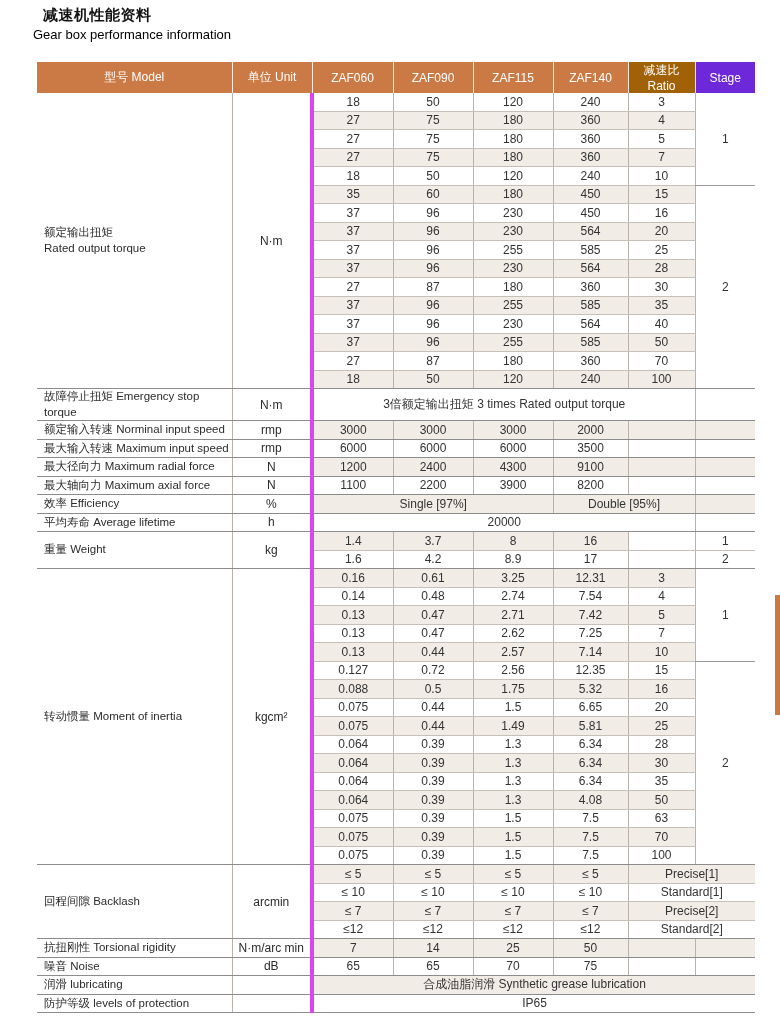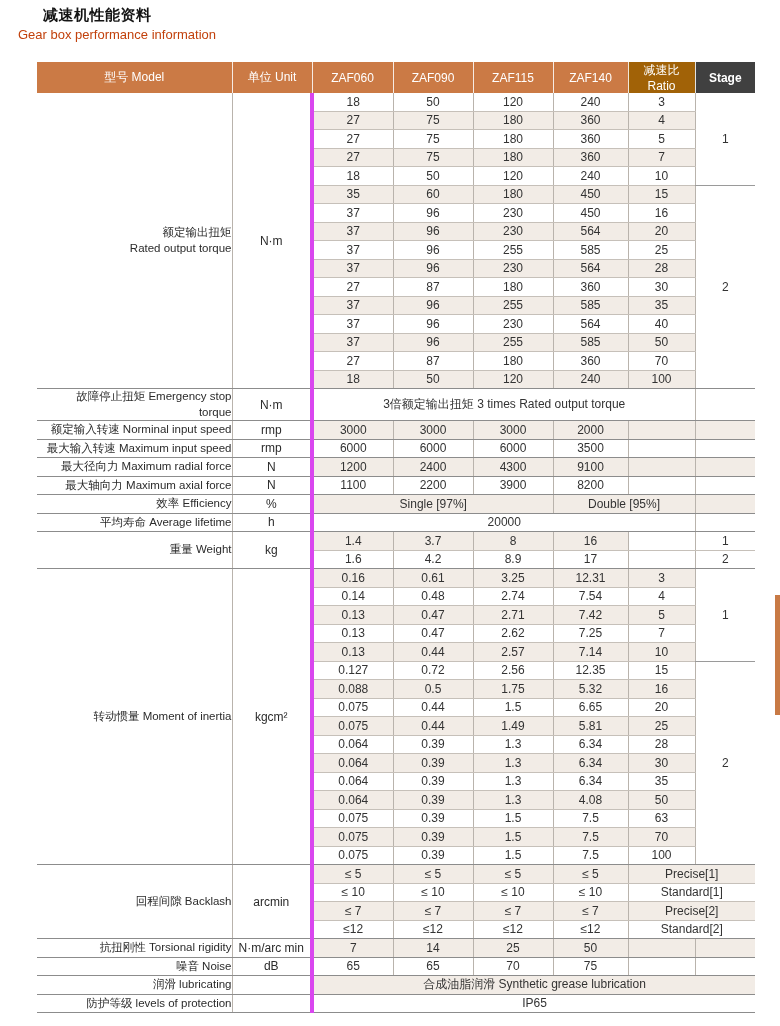--- a/index.html
+++ b/index.html
@@ -6,22 +6,22 @@
   body {
     width:780px; height:1026px; position:relative; background:#ffffff;
     font-family:"Liberation Sans","DejaVu Sans",sans-serif; color:#222;
     overflow:hidden;
   }
   .page-title {
     position:absolute; left:43px; top:6px;
     font-size:15px; font-weight:bold; color:#141414; letter-spacing:.5px;
   }
   .page-subtitle {
-    position:absolute; left:18px; top:27px;
-    font-size:13px; color:#c2410c;
+    position:absolute; left:33px; top:27px;
+    font-size:13px; color:#000000;
   }
   table.perf-table {
     position:absolute; left:37px; top:62px; width:718px;
     border-collapse:collapse; table-layout:fixed;
   }
   .perf-table th {
     height:26px; font-size:12px; font-weight:normal; color:#ffffff;
     text-align:center; padding:0; vertical-align:middle;
     border-right:1px solid rgba(255,255,255,.85);
   }
@@ -35,21 +35,21 @@
     border-bottom:1px solid #c6c0b9;
   }
   td.alt { background:#f2ece6; }
   td.col-last { border-right:none; }
   td.sec-end { border-bottom:1px solid #8c8c8c !important; }
   td.stage-merged {
     background:#fff; border-right:none;
     border-bottom:1px solid #9a9a9a;
   }
   td.label-cell {
-    text-align:right; padding-left:7px; font-size:11.5px; color:#2b2b2b;
+    text-align:left; padding-left:7px; font-size:11.5px; color:#2b2b2b;
     border-right:1px solid #b9b3ac; border-bottom:1px solid #8c8c8c;
     background:#fff; line-height:1.35;
   }
   td.unit-cell {
     font-size:12px; color:#2b2b2b;
     border-right:4px solid #d946ef; border-bottom:1px solid #8c8c8c;
     background:#fff;
   }
   .side-tab {
     position:absolute; right:0; top:595px; width:5px; height:120px;
@@ -74,21 +74,21 @@
   </colgroup>
   <thead>
     <tr>
       <th style="background: rgb(203, 122, 69);">型号 Model</th>
       <th style="background: rgb(203, 122, 69);">单位 Unit</th>
       <th style="background: rgb(203, 122, 69);">ZAF060</th>
       <th style="background: rgb(203, 122, 69);">ZAF090</th>
       <th style="background: rgb(203, 122, 69);">ZAF115</th>
       <th style="background: rgb(203, 122, 69);">ZAF140</th>
       <th style="background: #a16207;">减速比 Ratio</th>
-      <th style="background: #404040; font-weight: bold;">Stage</th>
+      <th style="background: #6d28d9;">Stage</th>
     </tr>
   </thead>
   <tbody>
       <tr>
         <td class="label-cell sec-end" rowspan="16">
           <div>额定输出扭矩</div>
           <div>Rated output torque</div>
         </td>
         <td class="unit-cell sec-end" rowspan="16">N·m</td>
         <td class="data-cell">18</td>

